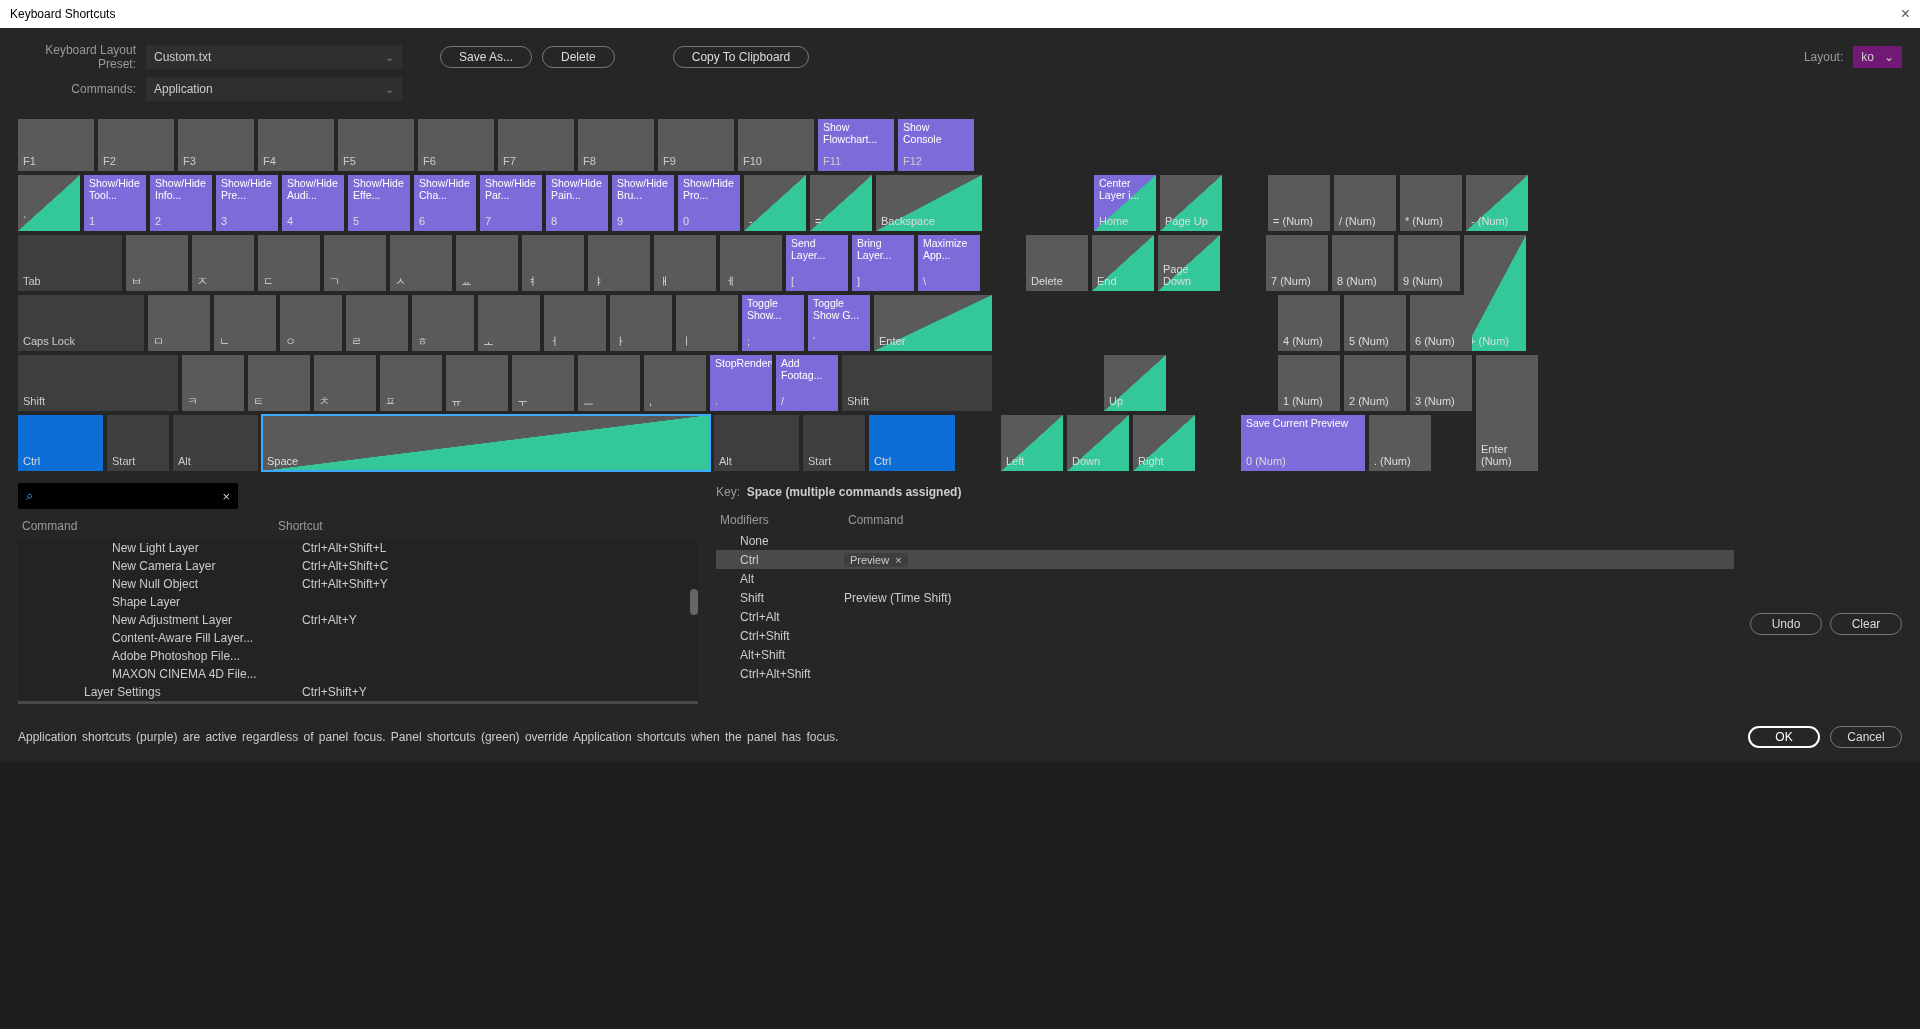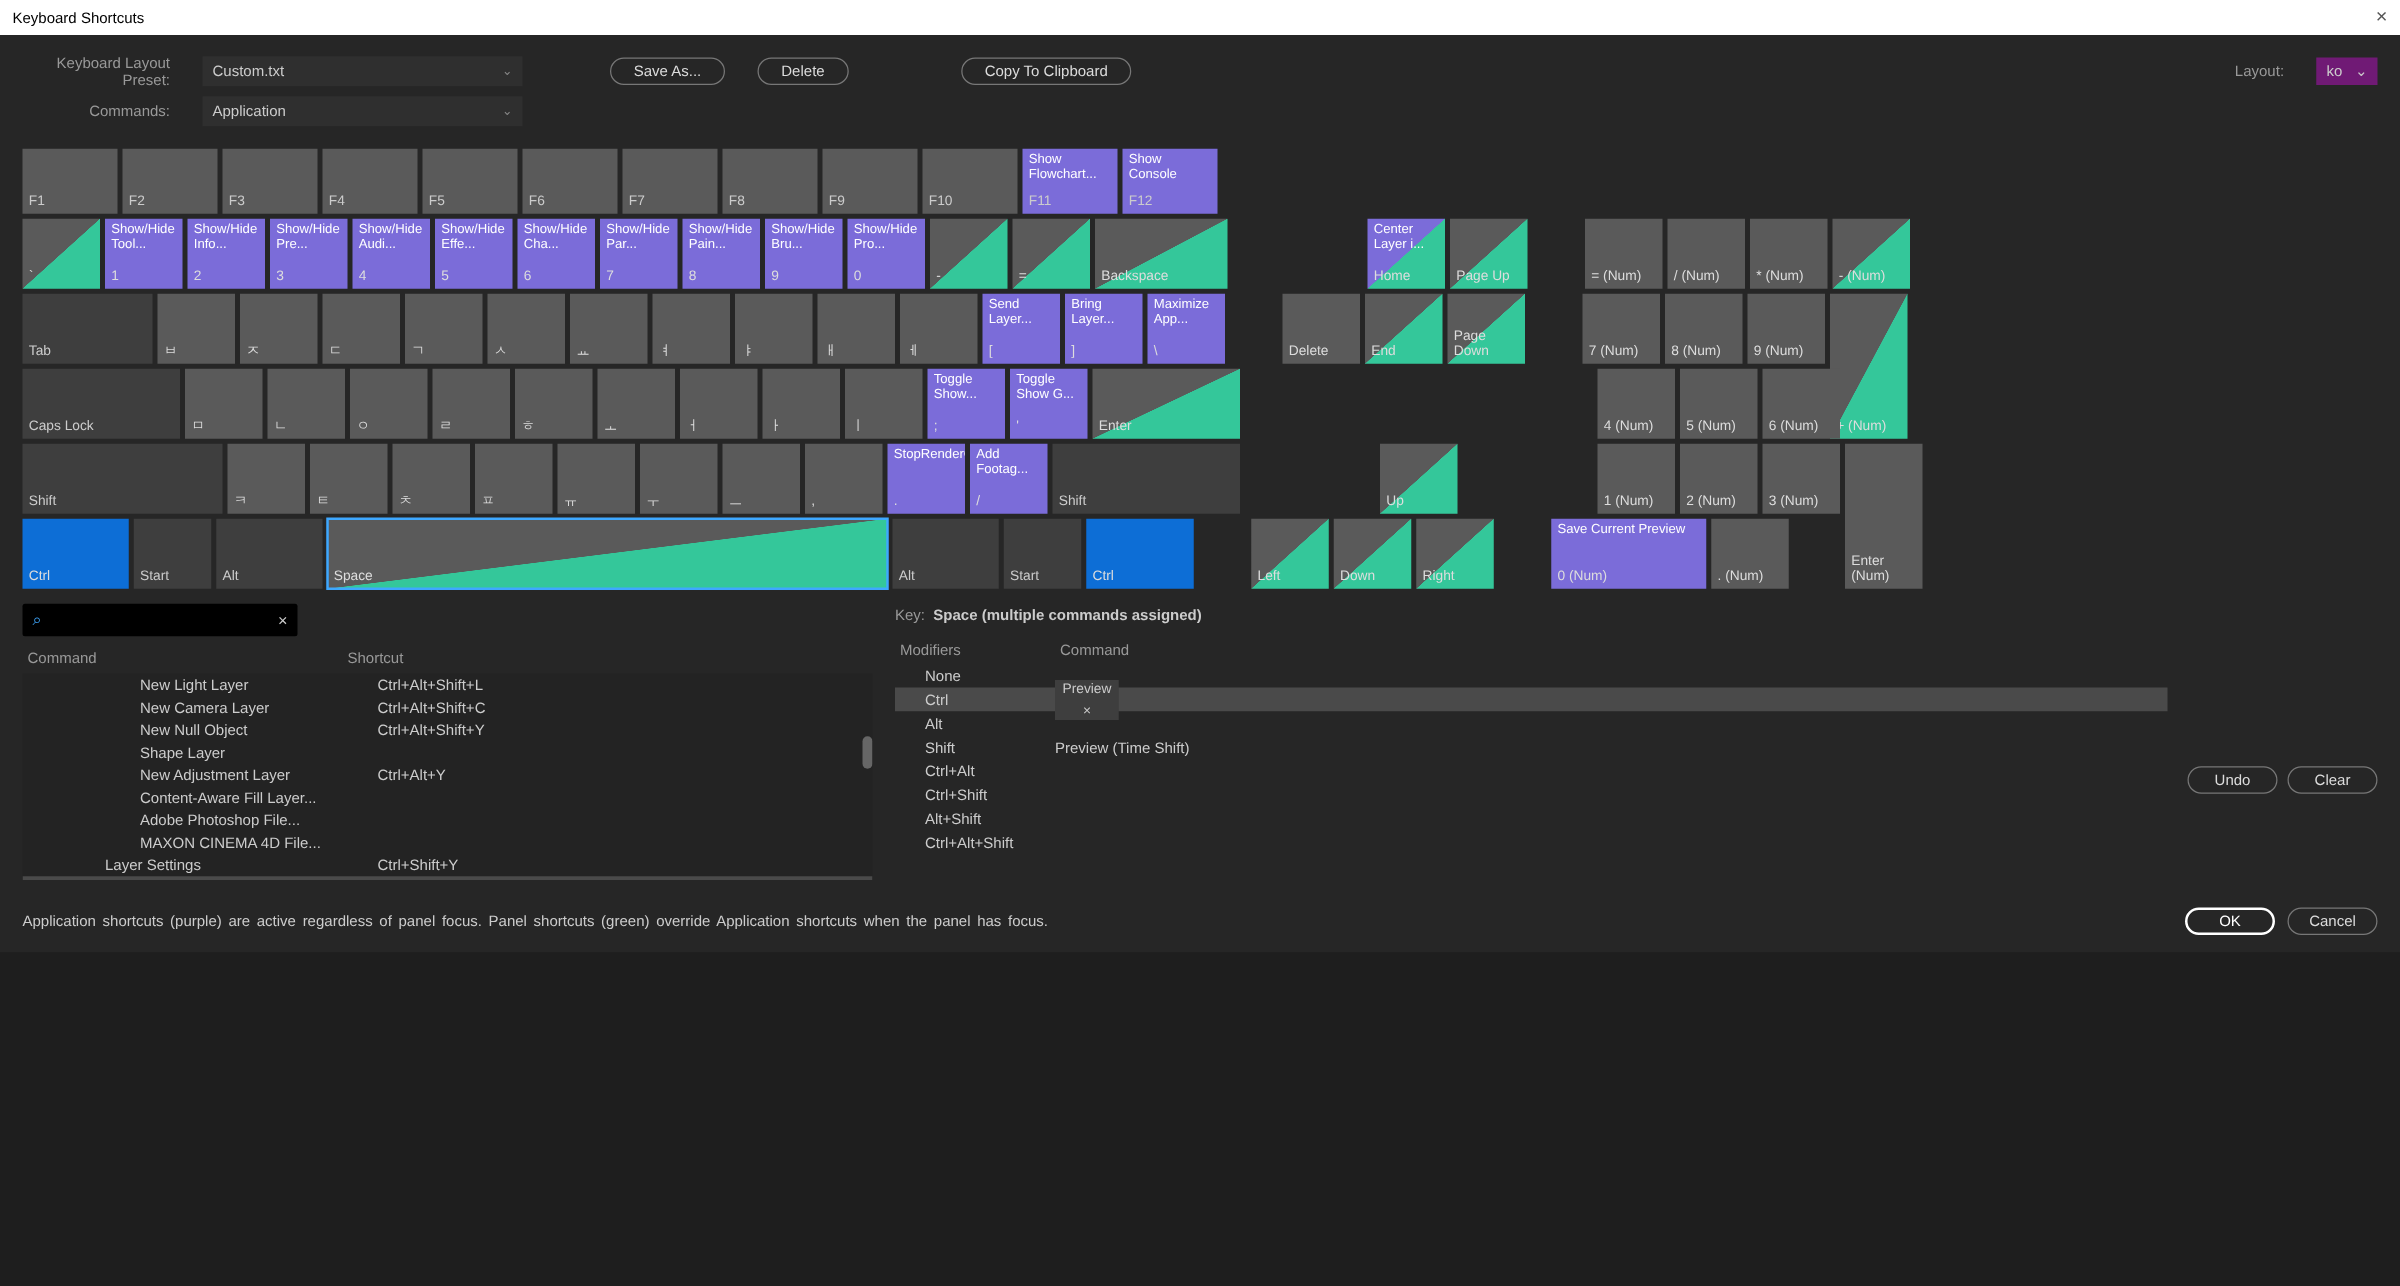--- a/index.html
+++ b/index.html
@@ -1,21 +1,21 @@
 <!DOCTYPE html>
 <html><head>
 <meta charset="utf-8">
 <style>
 * { box-sizing: border-box; margin: 0; padding: 0; font-family: -apple-system, "Segoe UI", Arial, sans-serif; }
 body { background: #1e1e1e; color: #ccc; font-size: 12px; overflow: hidden; }
 .titlebar { background: #fff; color: #000; height: 28px; display: flex; align-items: center; padding: 0 10px; justify-content: space-between; }
 .titlebar .title { font-size: 12px; }
 .titlebar .close { font-size: 16px; color: #555; cursor: pointer; }
 .dialog { background: #262626; padding: 0 18px 14px; height: calc(100% - 28px); }
-.form-row { display: flex; align-items: center; padding-top: 15px; gap: 26px; }
+.form-row { display: flex; align-items: center; padding-top: 15px; gap: 10px; }
 .form-label { width: 118px; text-align: right; color: #999; font-size: 12px; }
 .dropdown { background: #2f2f2f; color: #ccc; padding: 4px 8px; width: 256px; display: flex; justify-content: space-between; align-items: center; cursor: pointer; height: 24px; }
 .dropdown .caret { font-size: 10px; color: #888; }
 .btn-pill { background: transparent; border: 1px solid #777; color: #dcdcdc; border-radius: 12px; padding: 3px 18px; cursor: pointer; font-size: 12px; height: 22px; display: inline-flex; align-items: center; }
 .btn-pill.primary { border: 2px solid #fff; color: #fff; font-weight: 500; border-radius: 14px; }
 .push-right { margin-left: auto; }
 .layout-dd { background: #701a75; padding: 4px 8px; display: flex; align-items: center; gap: 10px; cursor: pointer; }
 
 .keyboard { margin-top: 18px; display: flex; flex-direction: column; gap: 4px; }
 .krow { display: flex; gap: 4px; }
@@ -49,21 +49,21 @@
 
 .right-pane { flex: 1; display: flex; flex-direction: column; }
 .key-info { color: #ccc; font-size: 12px; padding-top: 2px; }
 .key-info .lbl { color: #999; }
 .mod-headers { display: flex; color: #999; padding: 14px 4px 4px; font-size: 12px; }
 .mod-headers .m1 { width: 128px; }
 .mod-list { }
 .mod-row { display: flex; padding: 2px 0 2px 24px; font-size: 12px; color: #ccc; height: 19px; align-items: center; }
 .mod-row .m1 { width: 104px; }
 .mod-row.sel { background: #4a4a4a; }
-.tag { background: #3e3e3e; padding: 1px 6px; font-size: 11px; display: inline-flex; align-items: center; gap: 6px; flex-direction: column; }
+.tag { background: #3e3e3e; padding: 1px 6px; font-size: 11px; display: inline-flex; align-items: center; gap: 6px; }
 .tag .tx { color: #ccc; cursor: pointer; }
 .side-buttons { margin-left: 16px; display: flex; flex-direction: row; gap: 8px; align-items: flex-end; justify-content: flex-end; }
 
 .footer { display: flex; align-items: center; margin-top: 22px; gap: 10px; }
 .hint { color: #ccc; font-size: 12px; word-spacing: 2px; }
 .footer .spacer { flex: 1; }
 
 
 .w-tab { width: 104px; }
 .w-caps { width: 126px; }

